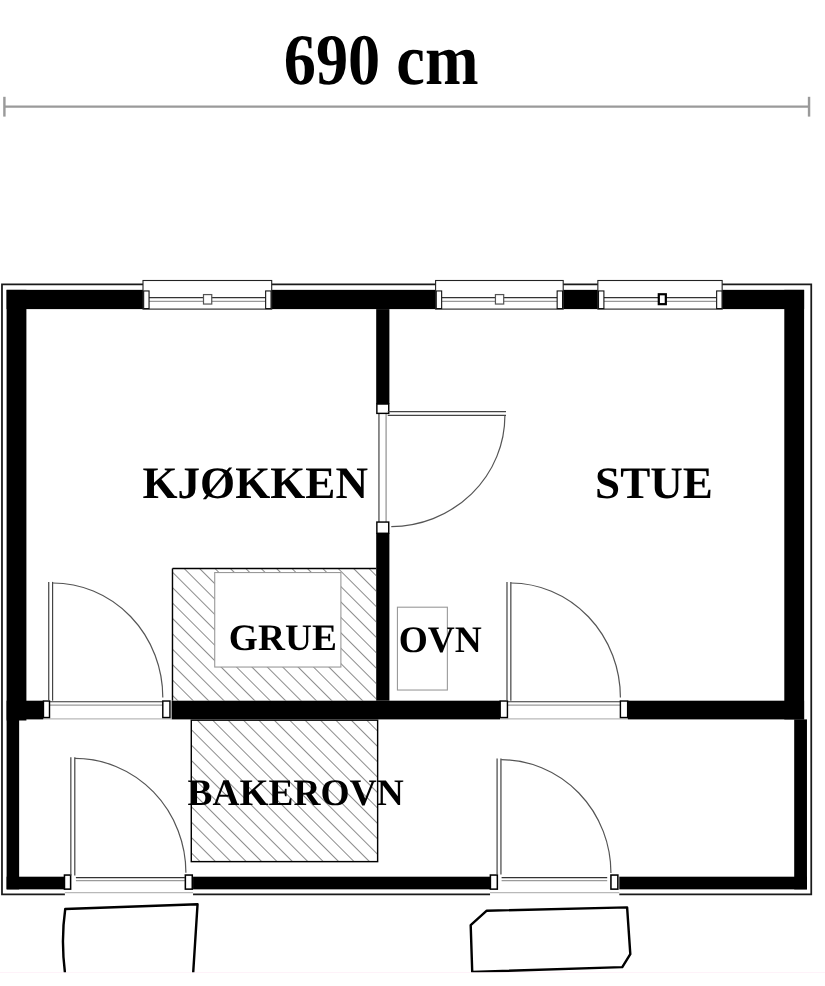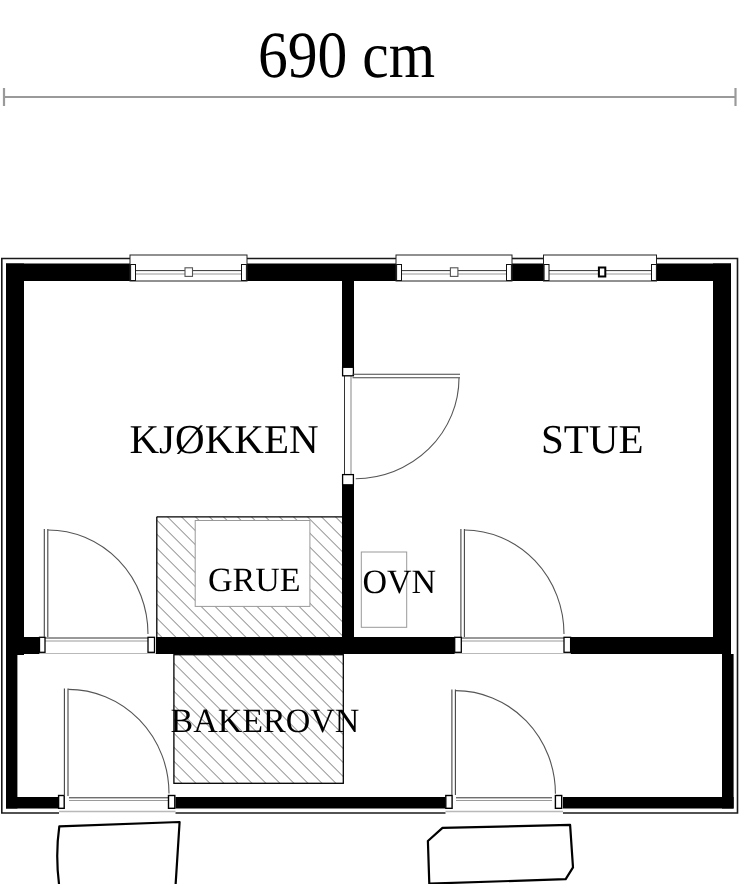--- a/index.html
+++ b/index.html
@@ -1,16 +1,16 @@
 <!DOCTYPE html>
 <html><head>
 <meta charset="utf-8">
 <style>
   html,body{margin:0;padding:0;background:#fff;}
-  #page{position:relative;width:750px;height:884px;background:#f9a8d4;overflow:hidden;}
+  #page{position:relative;width:750px;height:884px;background:#f9a8d4;overflow:hidden;font-weight:bold;}
   svg{display:block;}
   text{font-family:"Liberation Serif", serif;fill:#000;text-rendering:geometricPrecision;}
 </style>
 </head>
 <body>
 
 <div id="page">
 <svg width="750" height="896" viewBox="0 0 750 896" xmlns="http://www.w3.org/2000/svg">
 <defs>
   <pattern id="hatch" patternUnits="userSpaceOnUse" width="9.9" height="9.9" patternTransform="rotate(-45)">

